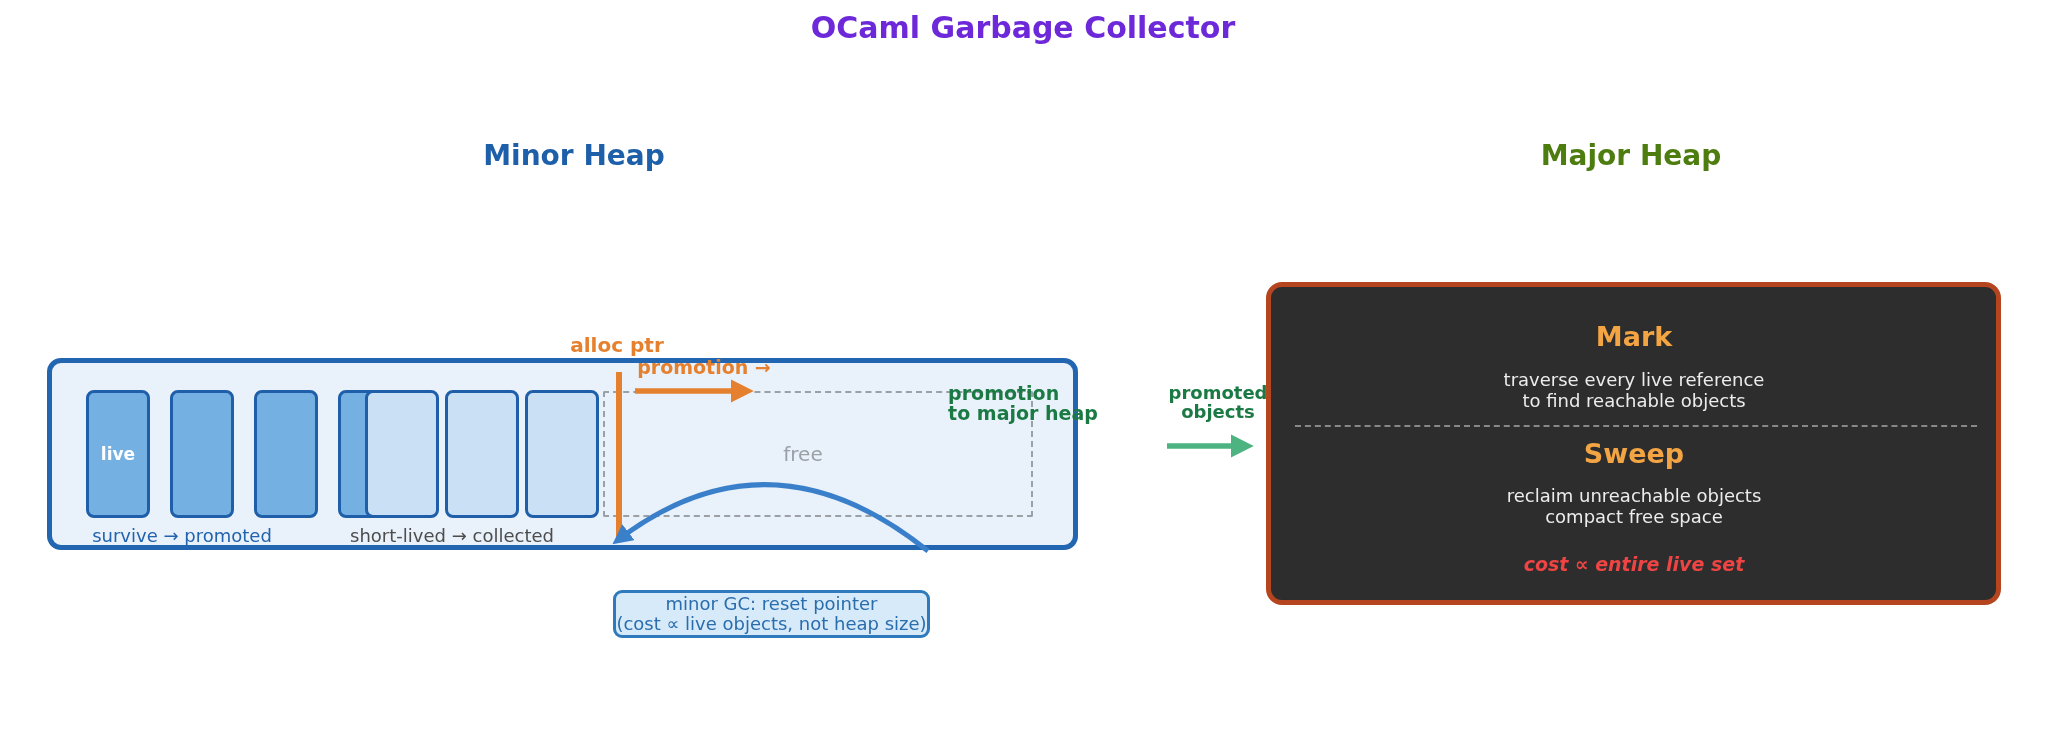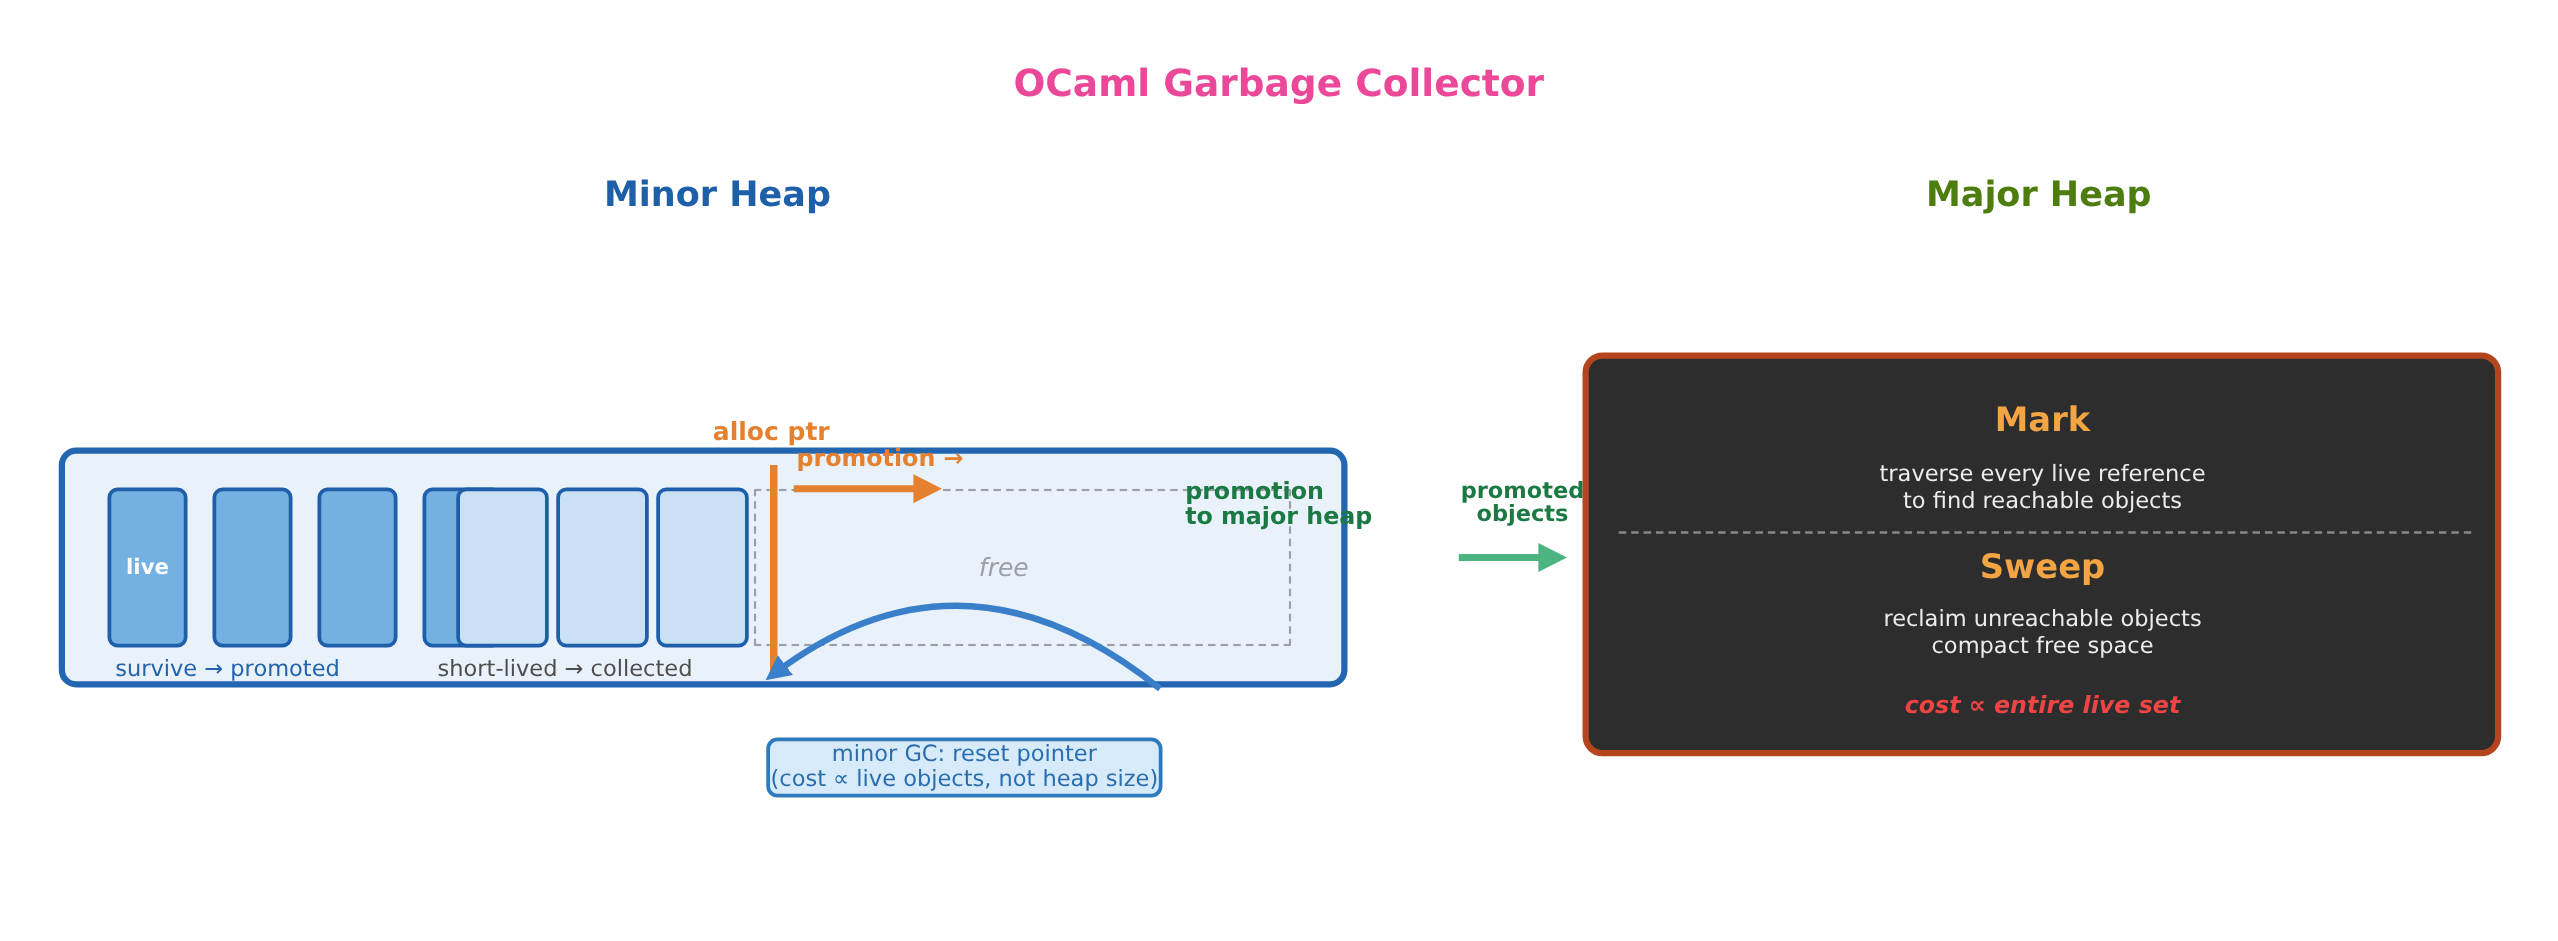--- a/index.html
+++ b/index.html
@@ -4,21 +4,21 @@
 <style>
   html,body{margin:0;padding:0;background:#ffffff;}
   #stage{
     position:relative;width:2046px;height:753px;background:#ffffff;overflow:hidden;
     font-family:"DejaVu Sans","Liberation Sans",sans-serif;
   }
   .abs{position:absolute;}
   .centered{transform:translateX(-50%);white-space:nowrap;}
 
   
-  #title{left:1023px;top:10px;font-size:30px;font-weight:bold;color:#ec4899;margin-top:40px;}
+  #title{left:1023px;top:10px;font-size:30px;font-weight:bold;color:#6d28d9;}
   #minor-heading{left:574px;top:139px;font-size:28px;font-weight:bold;color:#1d5fa8;}
   #major-heading{left:1631px;top:139px;font-size:28px;font-weight:bold;color:#4d7c0f;}
 
   
   #minor-box{left:47px;top:358px;width:1031px;height:192px;background:#e9f1fb;
     border:5px solid #2265b0;border-radius:14px;box-sizing:border-box;}
 
   .cellrow{display:flex;}
   #live-cells{left:86px;top:390px;gap:20px;}
   #short-cells{left:365px;top:390px;gap:6px;}
@@ -27,21 +27,21 @@
   .cell.dark{width:64px;background:#74b1e2;}
   .cell.light{width:74px;background:#c9e0f5;}
   .cell span{color:#ffffff;font-weight:bold;font-size:17px;}
 
   #survive-label{left:182px;top:525px;font-size:18px;color:#2263ae;}
   #shortlived-label{left:452px;top:525px;font-size:18px;color:#4d4d4d;}
 
   
   #free-rect{left:603px;top:391px;width:430px;height:126px;border:2px dashed #9aa0a6;
     border-radius:2px;box-sizing:border-box;}
-  #free-label{left:803px;top:442px;font-size:20px;font-style:italic;color:#9aa0a6;}
+  #free-label{left:803px;top:442px;font-size:20px;color:#9aa0a6;}
 
   
   #alloc-ptr-label{left:617px;top:333px;font-size:20px;font-weight:bold;color:#e5802e;}
   #allocate-label{left:704px;top:356px;font-size:19px;font-weight:bold;color:#e5802e;}
 
   
   #promotion-label{left:1023px;top:383px;font-size:19px;font-weight:bold;color:#1b7a44;
     text-align:left;line-height:20px;}
   #promoted-label{left:1218px;top:383px;font-size:18px;font-weight:bold;color:#1b7a44;
     text-align:center;line-height:19px;}

